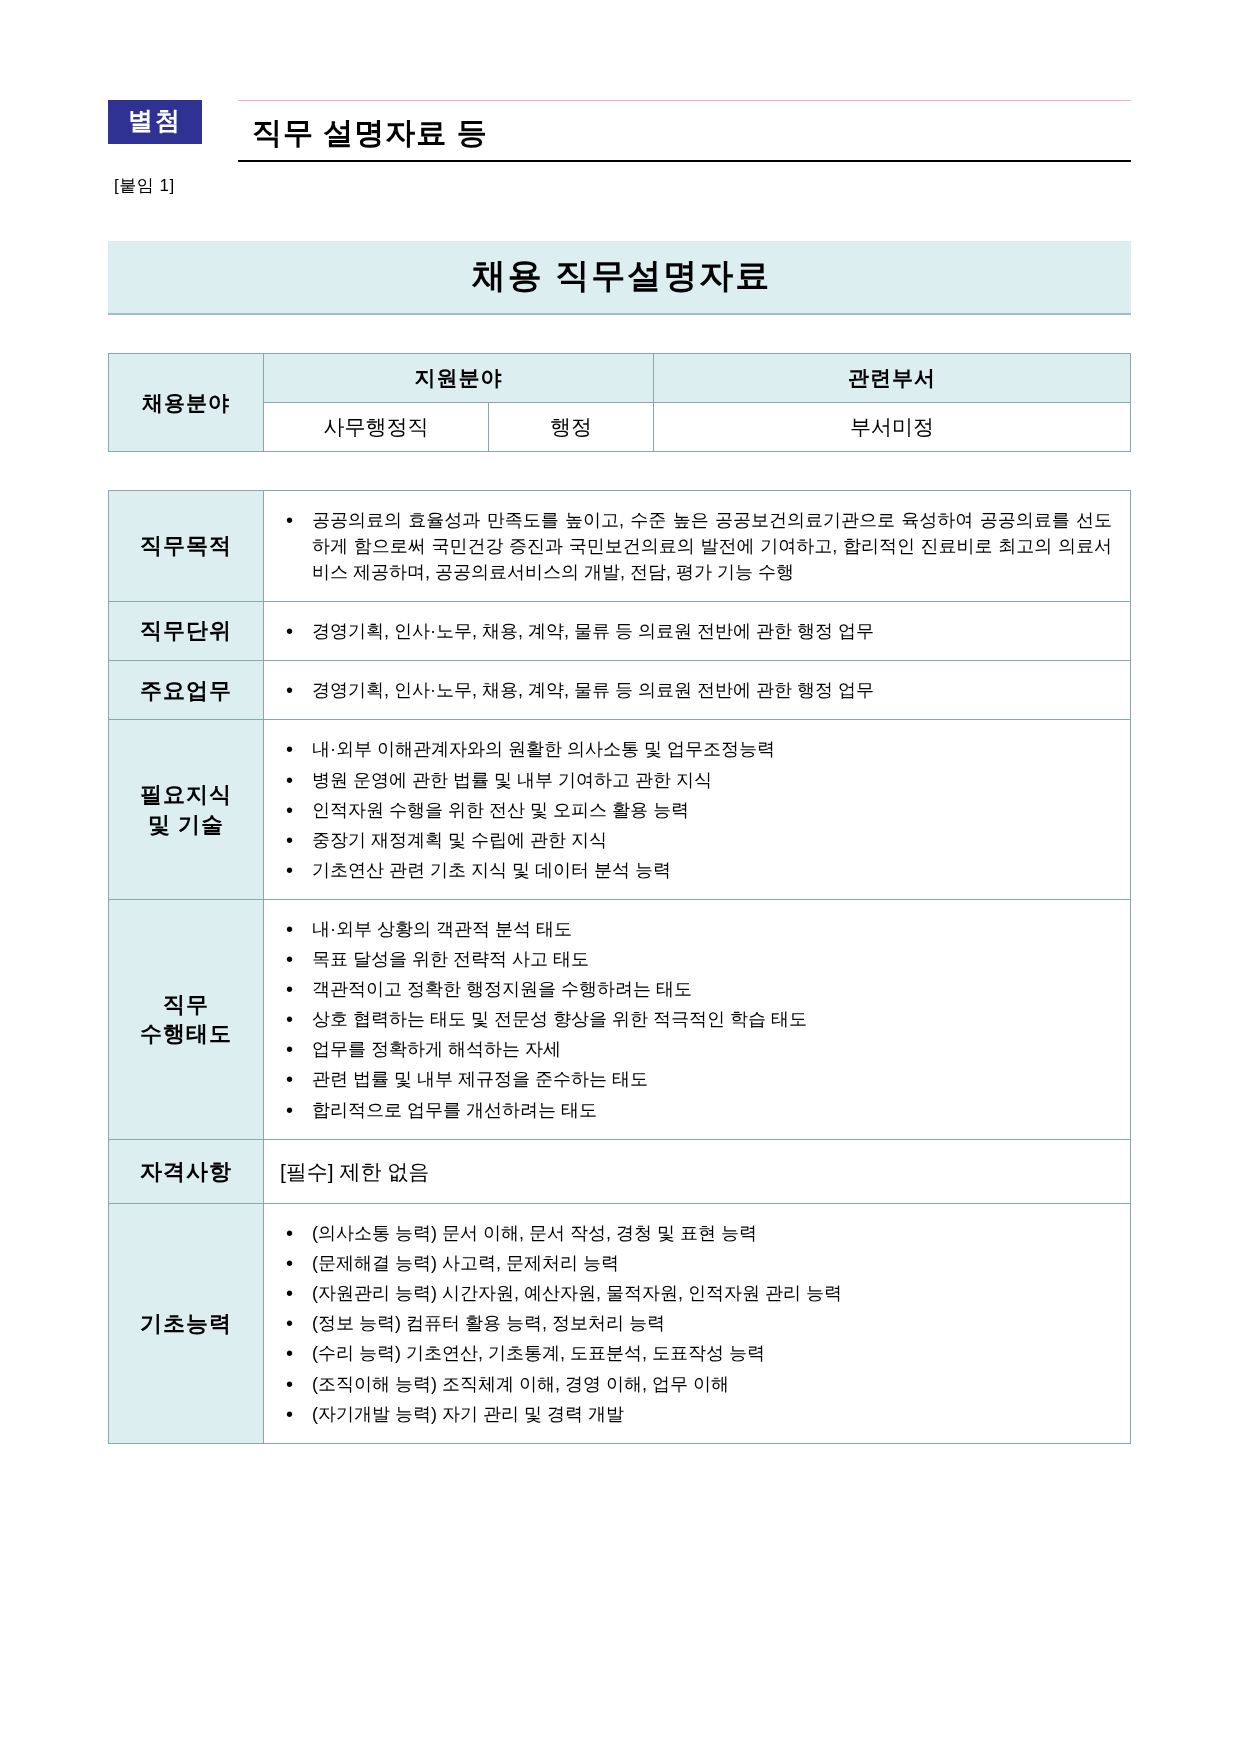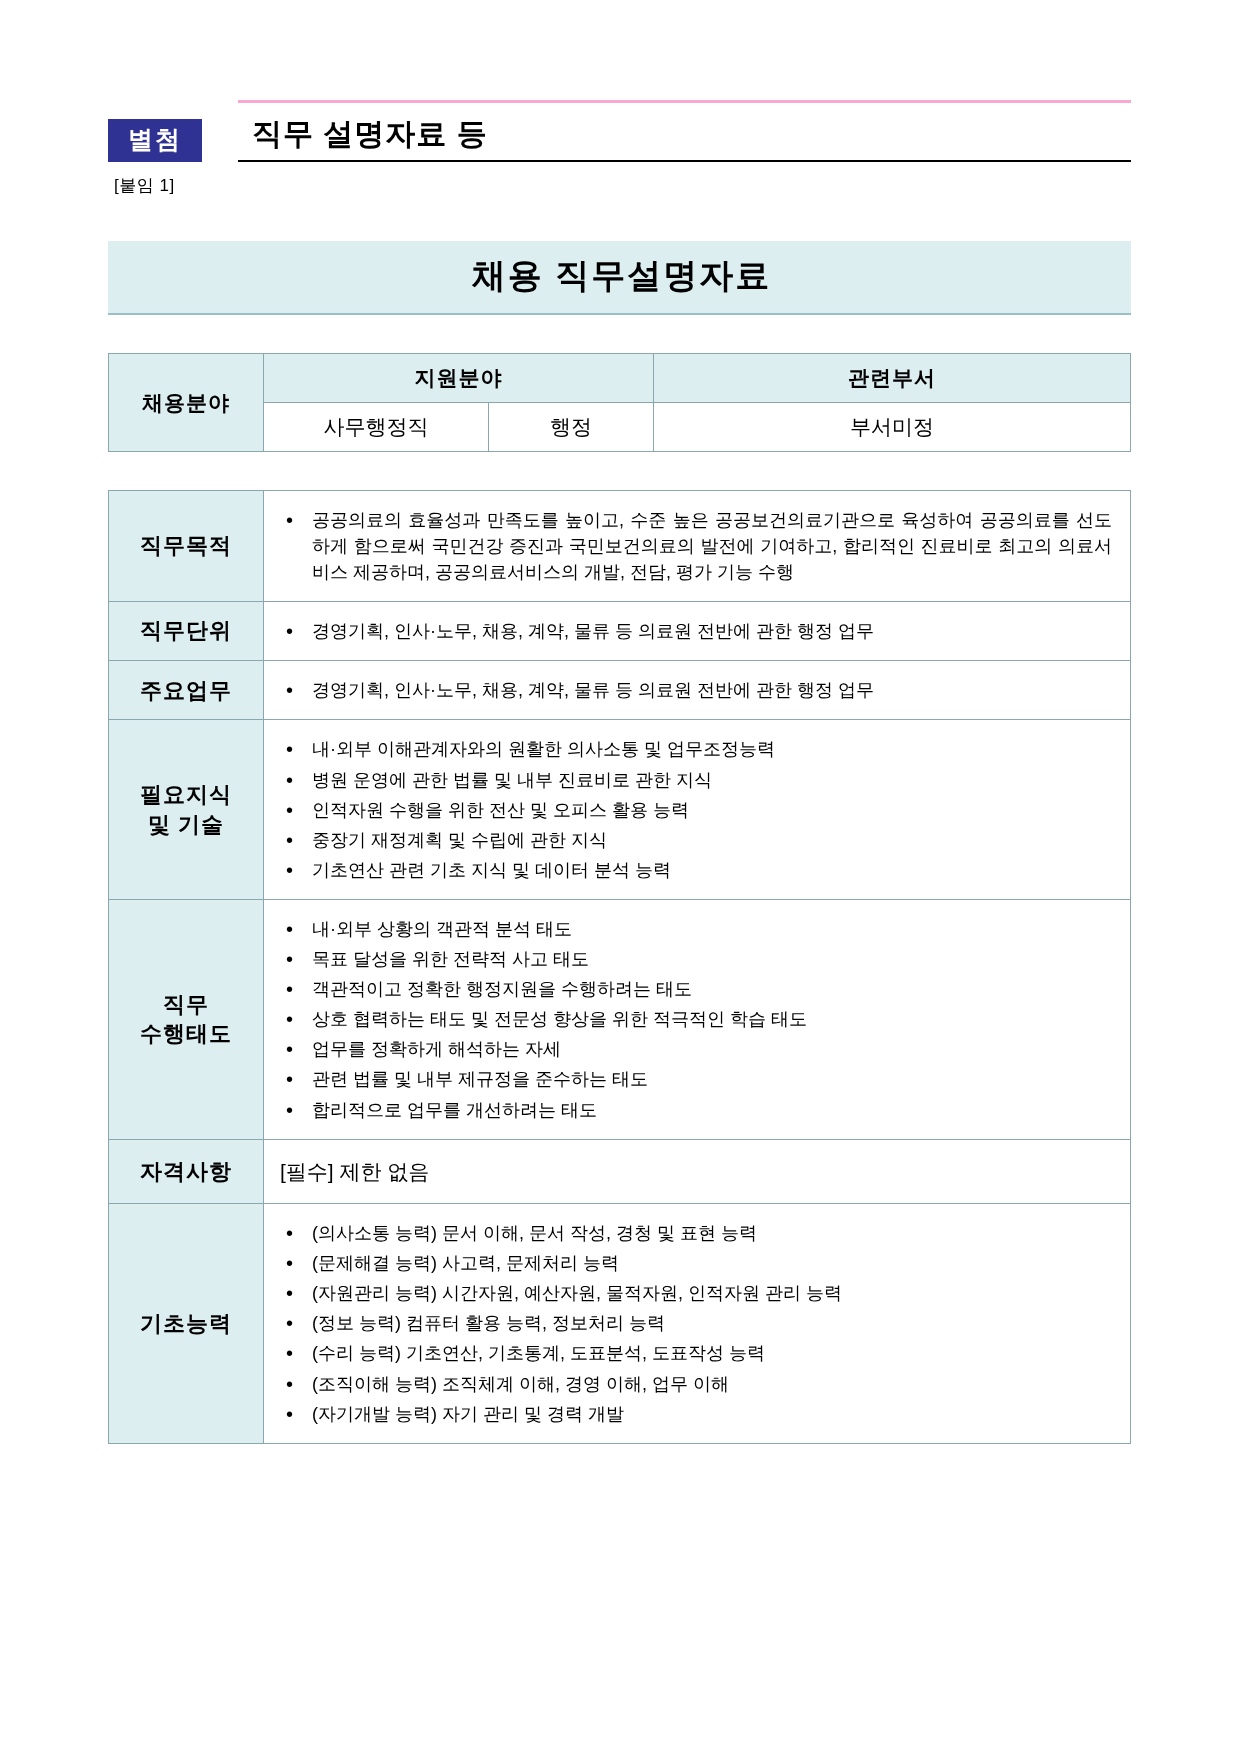--- a/index.html
+++ b/index.html
@@ -24,34 +24,34 @@
 
   
   .doc-header {
     display: flex;
     align-items: stretch;
     margin-bottom: 10px;
   }
   .badge-wrap {
     width: 130px;
     display: flex;
-    align-items: flex-end;
+    align-items: flex-start;
   }
   .badge {
     background: #2f3193;
     color: #ffffff;
     font-size: 25px;
     font-weight: bold;
     letter-spacing: 2px;
     padding: 7px 20px 9px 20px;
     line-height: 1.1;
   }
   .header-title-box {
     flex: 1;
-    border-top: 3px solid #f9a8d4;
+    border-top: 1px solid #f9a8d4;
     border-bottom: 2px solid #000;
     display: flex;
     align-items: center;
     padding: 6px 0 0 14px;
     min-height: 62px;
     box-sizing: border-box;
   }
   .header-title {
     font-size: 30px;
     font-weight: bold;
@@ -229,21 +229,21 @@
       </tr>
 
       <tr>
         <td class="rowlabel">
           <div>필요지식</div>
           <div>및 기술</div>
         </td>
         <td class="content">
           <ul class="bullets tight">
             <li>내·외부 이해관계자와의 원활한 의사소통 및 업무조정능력</li>
-            <li>병원 운영에 관한 법률 및 내부 진료비로 관한 지식</li>
+            <li>병원 운영에 관한 법률 및 내부 기여하고 관한 지식</li>
             <li>인적자원 수행을 위한 전산 및 오피스 활용 능력</li>
             <li>중장기 재정계획 및 수립에 관한 지식</li>
             <li>기초연산 관련 기초 지식 및 데이터 분석 능력</li>
           </ul>
         </td>
       </tr>
 
       <tr>
         <td class="rowlabel">
           <div>직무</div>

